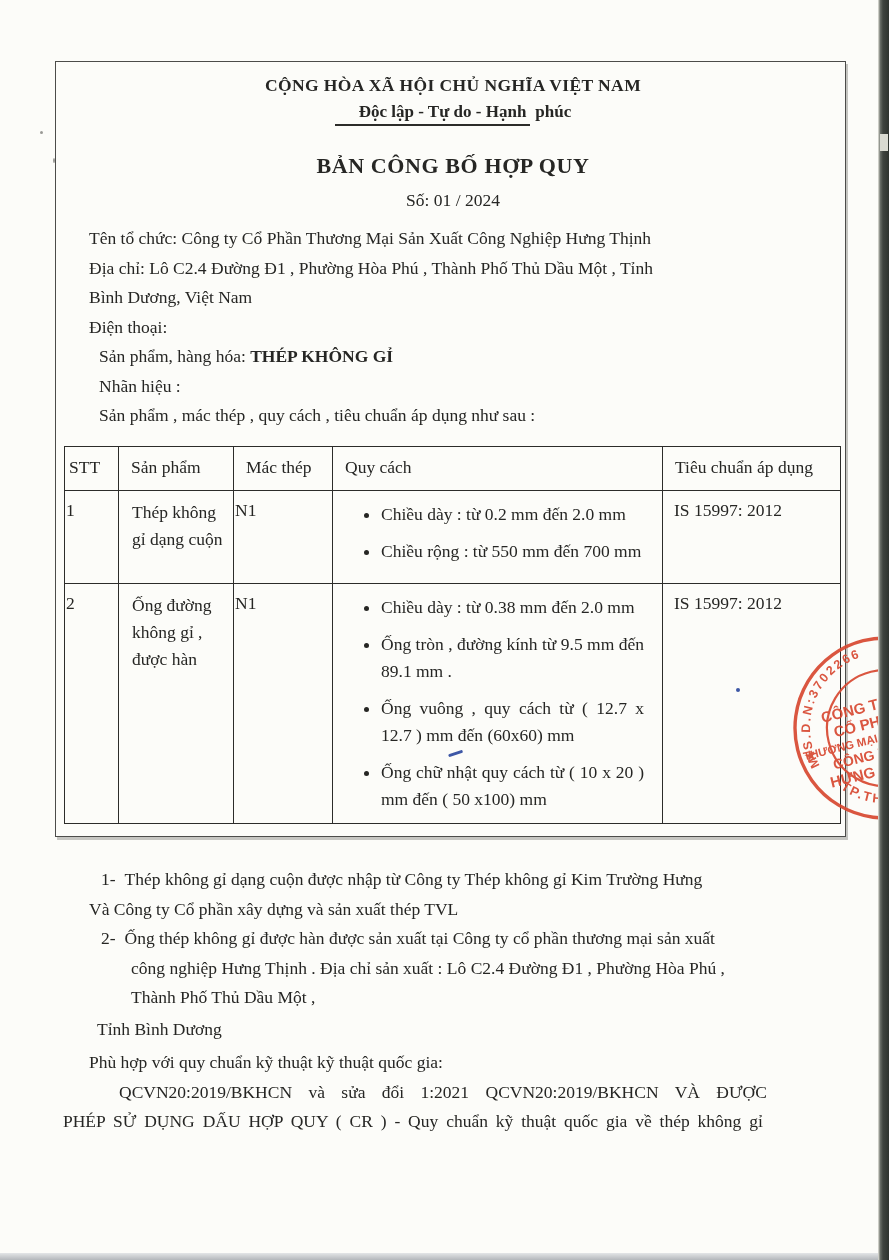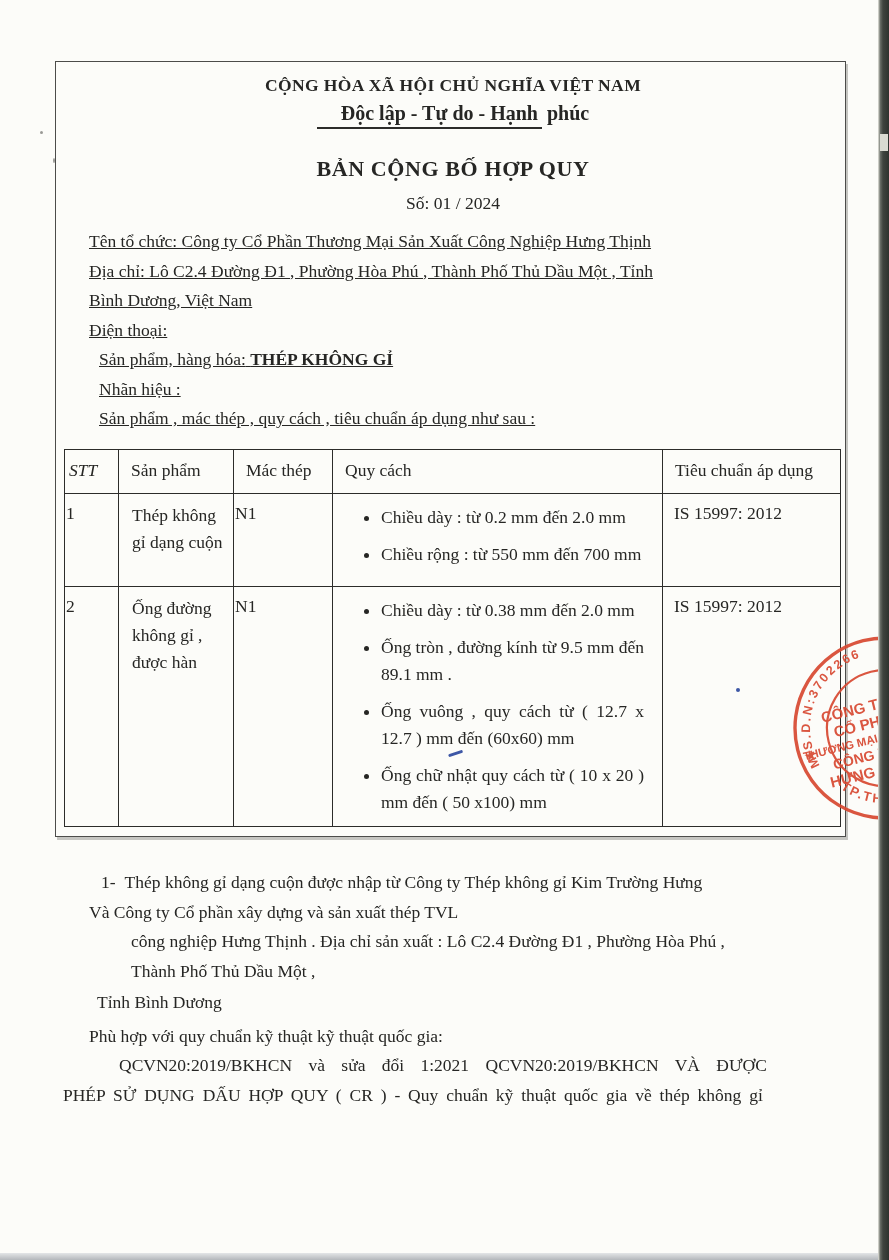--- a/index.html
+++ b/index.html
@@ -32,51 +32,51 @@
     position:absolute;left:55px;top:61px;width:791px;height:776px;
     box-sizing:border-box;
     border:1.6px solid #4c4c4a;
     box-shadow:2px 3px 0 rgba(130,130,125,.45);
     padding:13px 28px 0 33px;
     background:transparent;
     z-index:2;
   }
   .center{text-align:center;}
   .nat-title{font-size:17.5px;font-weight:bold;letter-spacing:.4px;}
-  .motto{font-size:20px;font-weight:bold;margin-top:6px;}
+  .motto{font-size:17px;font-weight:bold;margin-top:6px;}
   .motto .u{
     display:inline-block;border-bottom:2.3px solid #2c2c2a;
     padding:0 4px 2px 24px;
   }
   .motto .tail{padding-left:5px;}
   .doc-title{font-size:22px;font-weight:bold;letter-spacing:.6px;margin-top:27px;}
   .doc-num{font-size:17.5px;margin-top:11px;}
 
   .info{margin-top:13px;font-size:17.5px;line-height:29.5px;}
-  .info div{margin:0;text-decoration:underline;}
+  .info div{margin:0;}
   .mt6{margin-top:5px;}
   .ind{padding-left:10px;}
   .bold{font-weight:bold;}
 
   
   table.products{
     border-collapse:collapse;table-layout:fixed;
     width:776px;margin-left:-25px;margin-top:15px;
     font-size:17.5px;
   }
   table.products th, table.products td{
     border:1.45px solid #2c2c2a;
     font-weight:normal;vertical-align:top;text-align:left;
     box-sizing:border-box;
   }
   col.c-stt{width:54px;} col.c-sp{width:115px;} col.c-mt{width:99px;}
   col.c-qc{width:330px;} col.c-tc{width:178px;}
   table.products thead tr{height:44px;}
   table.products thead th{vertical-align:middle;padding:2px 6px 4px 12px;}
-  th.h-stt{text-align:center;padding-left:4px !important;font-style:italic;}
+  th.h-stt{text-align:center;padding-left:4px !important;}
   tr.r1{height:93px;} tr.r2{height:235px;}
   td.stt{text-align:center;padding-top:9px;}
   td.sp{padding:8px 9px 0 13px;text-align:justify;line-height:27px;}
   td.mt{text-align:center;padding-top:9px;}
   td.tc{padding:9px 6px 0 11px;}
   td.qc{padding:1px 8px 0 0;}
   ul.spec{margin:0;padding:0 10px 0 48px;}
   ul.spec li{
     margin:9px 0 11px;line-height:26.5px;text-align:justify;
   }
@@ -106,21 +106,21 @@
   <div class="ink" style="left:736px;top:688px;width:4px;height:4px;background:#3d57a6;border-radius:50%;"></div>
 
   <div class="frame">
 
     <div class="center nat-title">CỘNG HÒA XÃ HỘI CHỦ NGHĨA VIỆT NAM</div>
 
     <div class="center motto">
       <span class="u">Độc lập - Tự do - Hạnh</span><span class="tail">phúc</span>
     </div>
 
-    <div class="center doc-title">BẢN CỘNG BỐ HỢP QUY</div>
+    <div class="center doc-title">BẢN CÔNG BỐ HỢP QUY</div>
     <div class="center doc-num">Số: 01 / 2024</div>
 
     <div class="info">
       <div>Tên tổ chức: Công ty Cổ Phần Thương Mại Sản Xuất Công Nghiệp Hưng Thịnh</div>
       <div>Địa chỉ: Lô C2.4 Đường Đ1 , Phường Hòa Phú , Thành Phố Thủ Dầu Một , Tỉnh</div>
       <div>Bình Dương, Việt Nam</div>
       <div class="mt6">Điện thoại:</div>
       <div class="mt6 ind">
         <span>Sản phẩm, hàng hóa:</span>
         <span class="bold">THÉP KHÔNG GỈ</span>
@@ -174,20 +174,23 @@
           <td class="tc">IS 15997: 2012</td>
         </tr>
       </tbody>
     </table>
 
     <div class="notes">
       <div class="n-ind1">
         <span class="n-num">1-</span><span>Thép không gỉ dạng cuộn được nhập từ Công ty Thép không gỉ Kim Trường Hưng</span>
       </div>
       <div>Và Công ty Cổ phần xây dựng và sản xuất thép TVL</div>
+      <div class="n-ind1">
+        <span class="n-num">2-</span><span>Ống thép không gỉ được hàn được sản xuất tại Công ty cổ phần thương mại sản xuất</span>
+      </div>
       <div class="n-ind2">công nghiệp Hưng Thịnh . Địa chỉ sản xuất : Lô C2.4 Đường Đ1 , Phường Hòa Phú ,</div>
       <div class="n-ind2">Thành Phố Thủ Dầu Một ,</div>
       <div class="province">Tỉnh Bình Dương</div>
       <div class="conform-intro">Phù hợp với quy chuẩn kỹ thuật kỹ thuật quốc gia:</div>
       <div class="conform1">QCVN20:2019/BKHCN và sửa đổi 1:2021 QCVN20:2019/BKHCN VÀ ĐƯỢC</div>
       <div class="conform2">PHÉP SỬ DỤNG DẤU HỢP QUY ( CR ) - Quy chuẩn kỹ thuật quốc gia về thép không gỉ</div>
     </div>
 
   </div>
 

